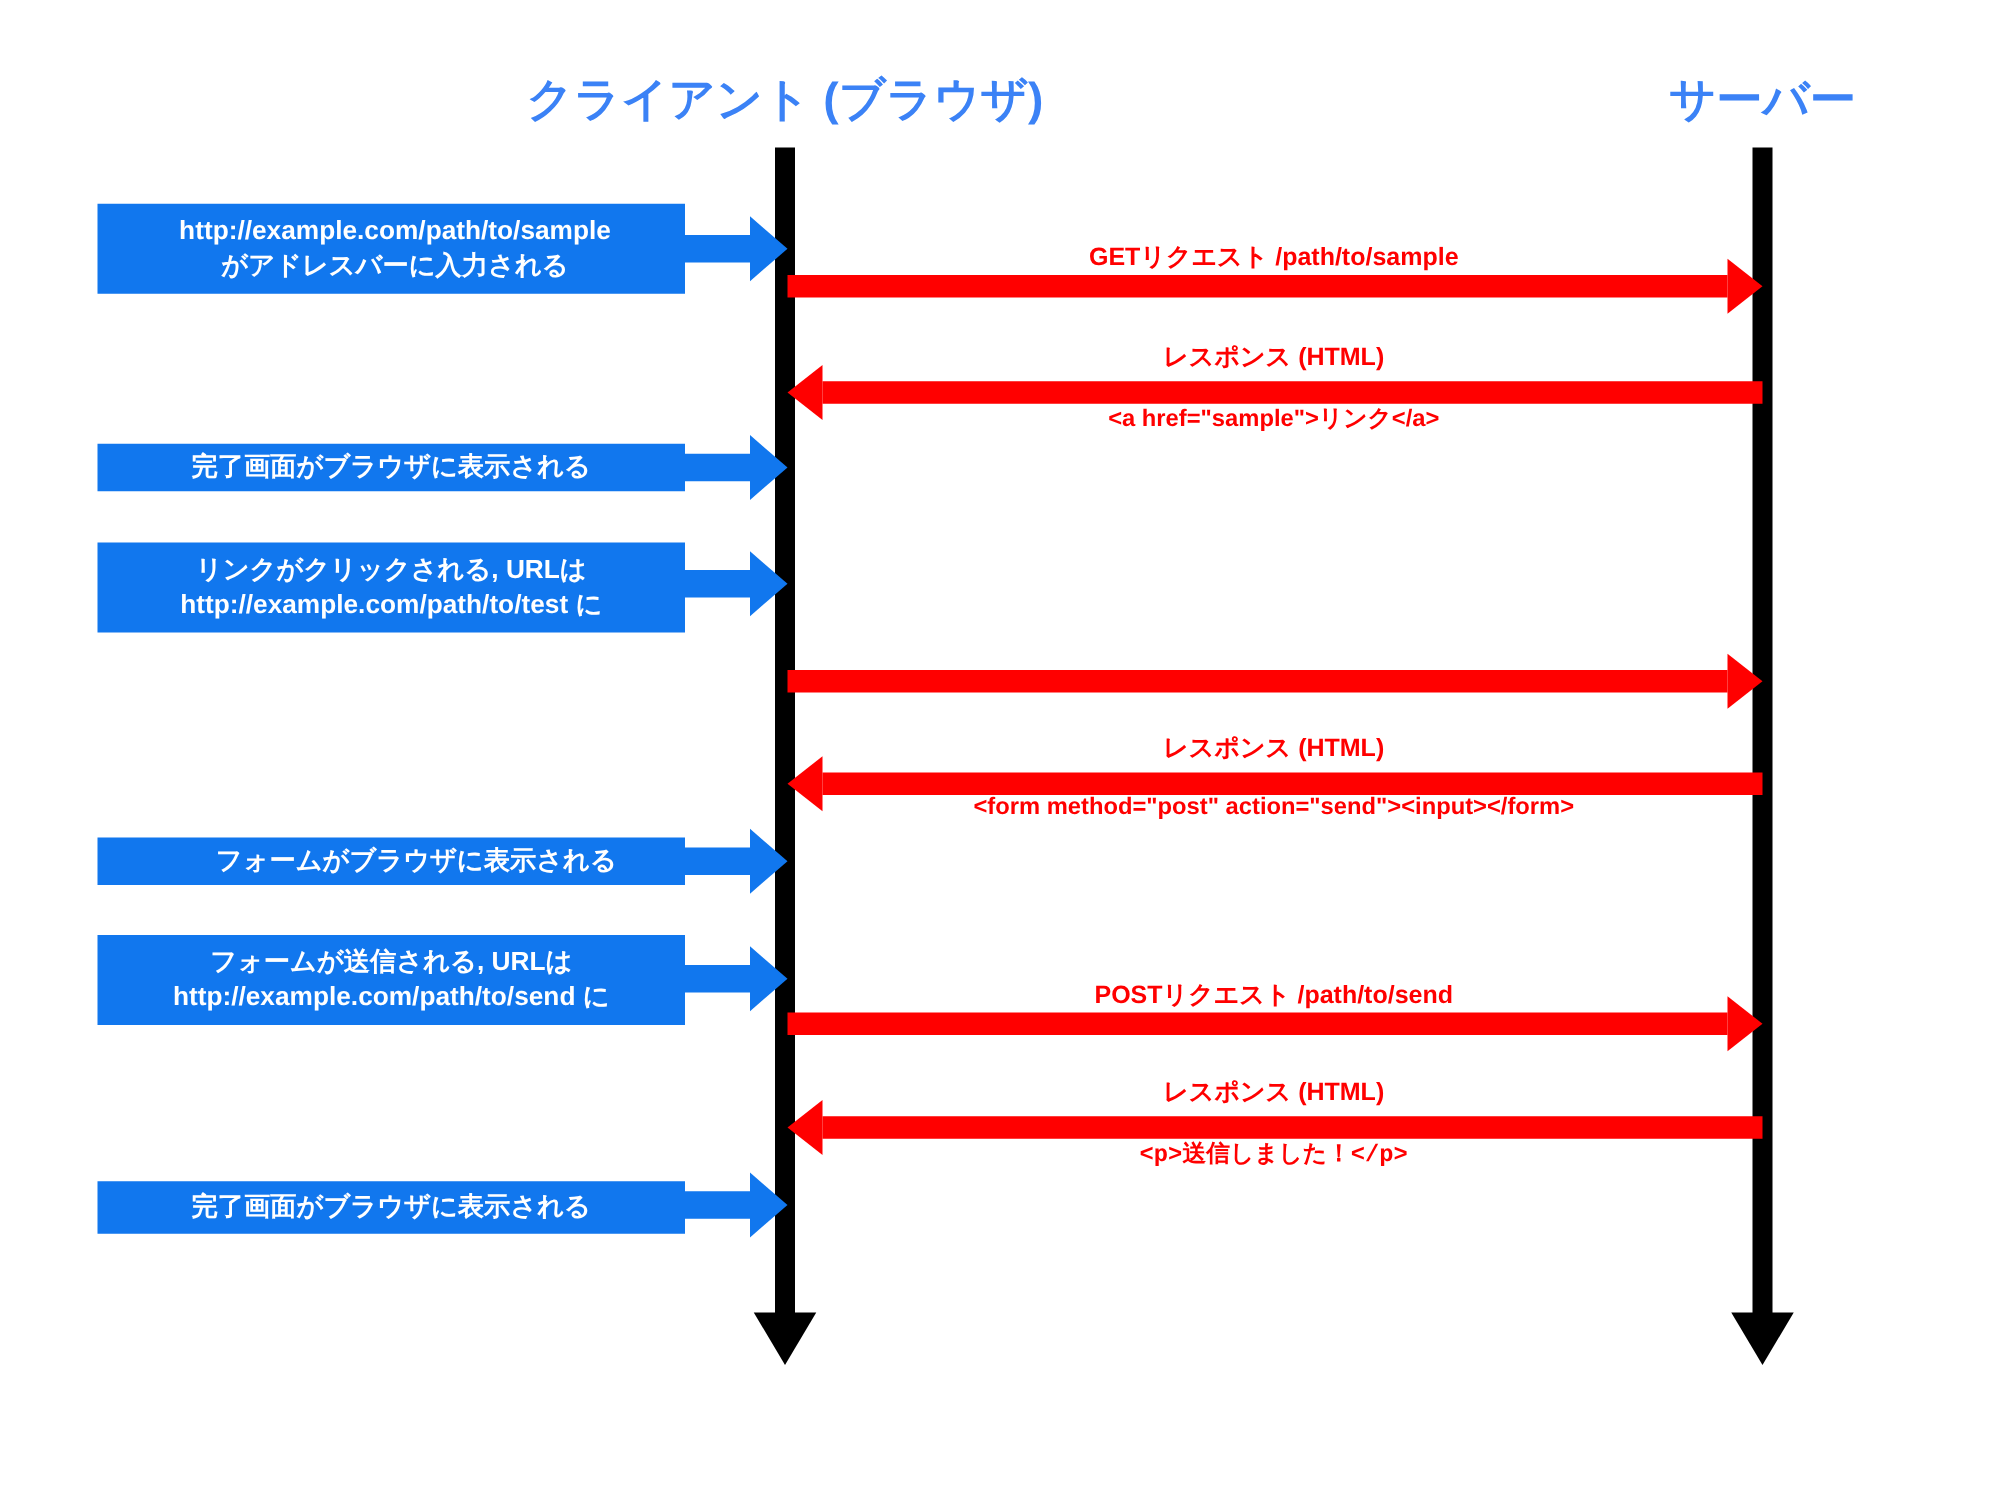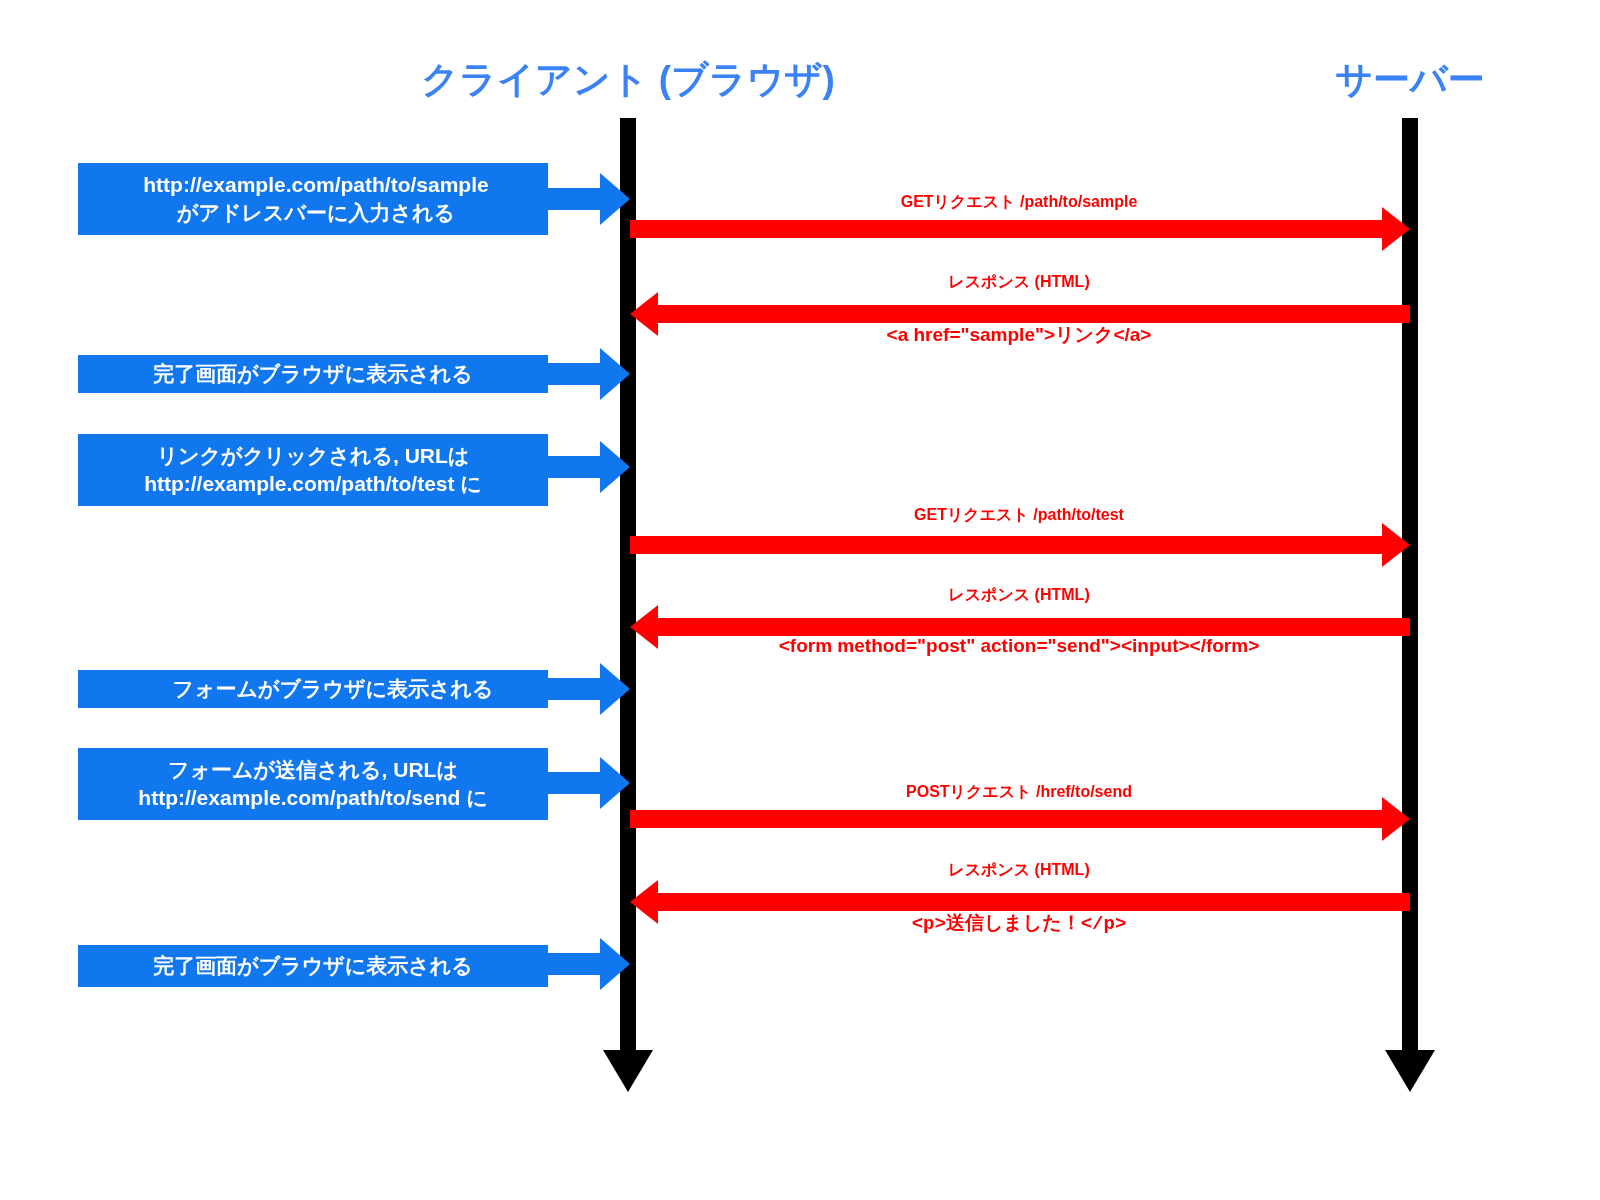--- a/index.html
+++ b/index.html
@@ -100,21 +100,21 @@
     border-top: 22px solid transparent;
     border-bottom: 22px solid transparent;
     border-right: 28px solid #ff0000;
   }
 
   
   .msg-label {
     position: absolute;
     color: #ff0000;
     font-weight: bold;
-    font-size: 16px;
+    font-size: 20px;
     white-space: nowrap;
     transform: translateX(-50%);
     text-align: center;
   }
   .msg-sublabel {
     position: absolute;
     color: #ff0000;
     font-weight: bold;
     font-size: 19px;
     white-space: nowrap;
@@ -157,21 +157,20 @@
   <div class="blue-arrow-shaft" style="left:548px; top:363px; width:58px;"></div>
   <div class="blue-arrow-head" style="left:600px; top:348px;"></div>
 
   <div class="client-box" style="left:78px; top:434px; width:470px; height:72px;">
     <span class="bl">リンクがクリックされる, URLは</span>
     <span class="bl">http://example.com/path/to/test に</span>
   </div>
   <div class="blue-arrow-shaft" style="left:548px; top:456px; width:58px;"></div>
   <div class="blue-arrow-head" style="left:600px; top:441px;"></div>
 
-  <div class="msg-label" style="left:1019px; top:505px;">GETリクエスト /path/to/test</div>
   <div class="red-shaft" style="left:630px; top:536px; width:752px;"></div>
   <div class="red-head-right" style="left:1382px; top:523px;"></div>
 
   <div class="msg-label" style="left:1019px; top:585px;">レスポンス (HTML)</div>
   <div class="red-shaft" style="left:658px; top:618px; width:752px;"></div>
   <div class="red-head-left" style="left:630px; top:605px;"></div>
   <div class="msg-sublabel" style="left:1019px; top:635px;">&lt;form method="post" action="send"&gt;&lt;input&gt;&lt;/form&gt;</div>
 
   <div class="client-box" style="left:78px; top:670px; width:470px; height:38px;padding-left:46px;">
     <span class="bl">フォームがブラウザに表示される</span>
@@ -179,21 +178,21 @@
   <div class="blue-arrow-shaft" style="left:548px; top:678px; width:58px;"></div>
   <div class="blue-arrow-head" style="left:600px; top:663px;"></div>
 
   <div class="client-box" style="left:78px; top:748px; width:470px; height:72px;">
     <span class="bl">フォームが送信される, URLは</span>
     <span class="bl">http://example.com/path/to/send に</span>
   </div>
   <div class="blue-arrow-shaft" style="left:548px; top:772px; width:58px;"></div>
   <div class="blue-arrow-head" style="left:600px; top:757px;"></div>
 
-  <div class="msg-label" style="left:1019px; top:782px;">POSTリクエスト /href/to/send</div>
+  <div class="msg-label" style="left:1019px; top:782px;">POSTリクエスト /path/to/send</div>
   <div class="red-shaft" style="left:630px; top:810px; width:752px;"></div>
   <div class="red-head-right" style="left:1382px; top:797px;"></div>
 
   <div class="msg-label" style="left:1019px; top:860px;">レスポンス (HTML)</div>
   <div class="red-shaft" style="left:658px; top:893px; width:752px;"></div>
   <div class="red-head-left" style="left:630px; top:880px;"></div>
   <div class="msg-sublabel" style="left:1019px; top:910px;font-family:Liberation Mono, monospace;">&lt;p&gt;送信しました！&lt;/p&gt;</div>
 
   <div class="client-box" style="left:78px; top:945px; width:470px; height:42px;">
     <span class="bl">完了画面がブラウザに表示される</span>

